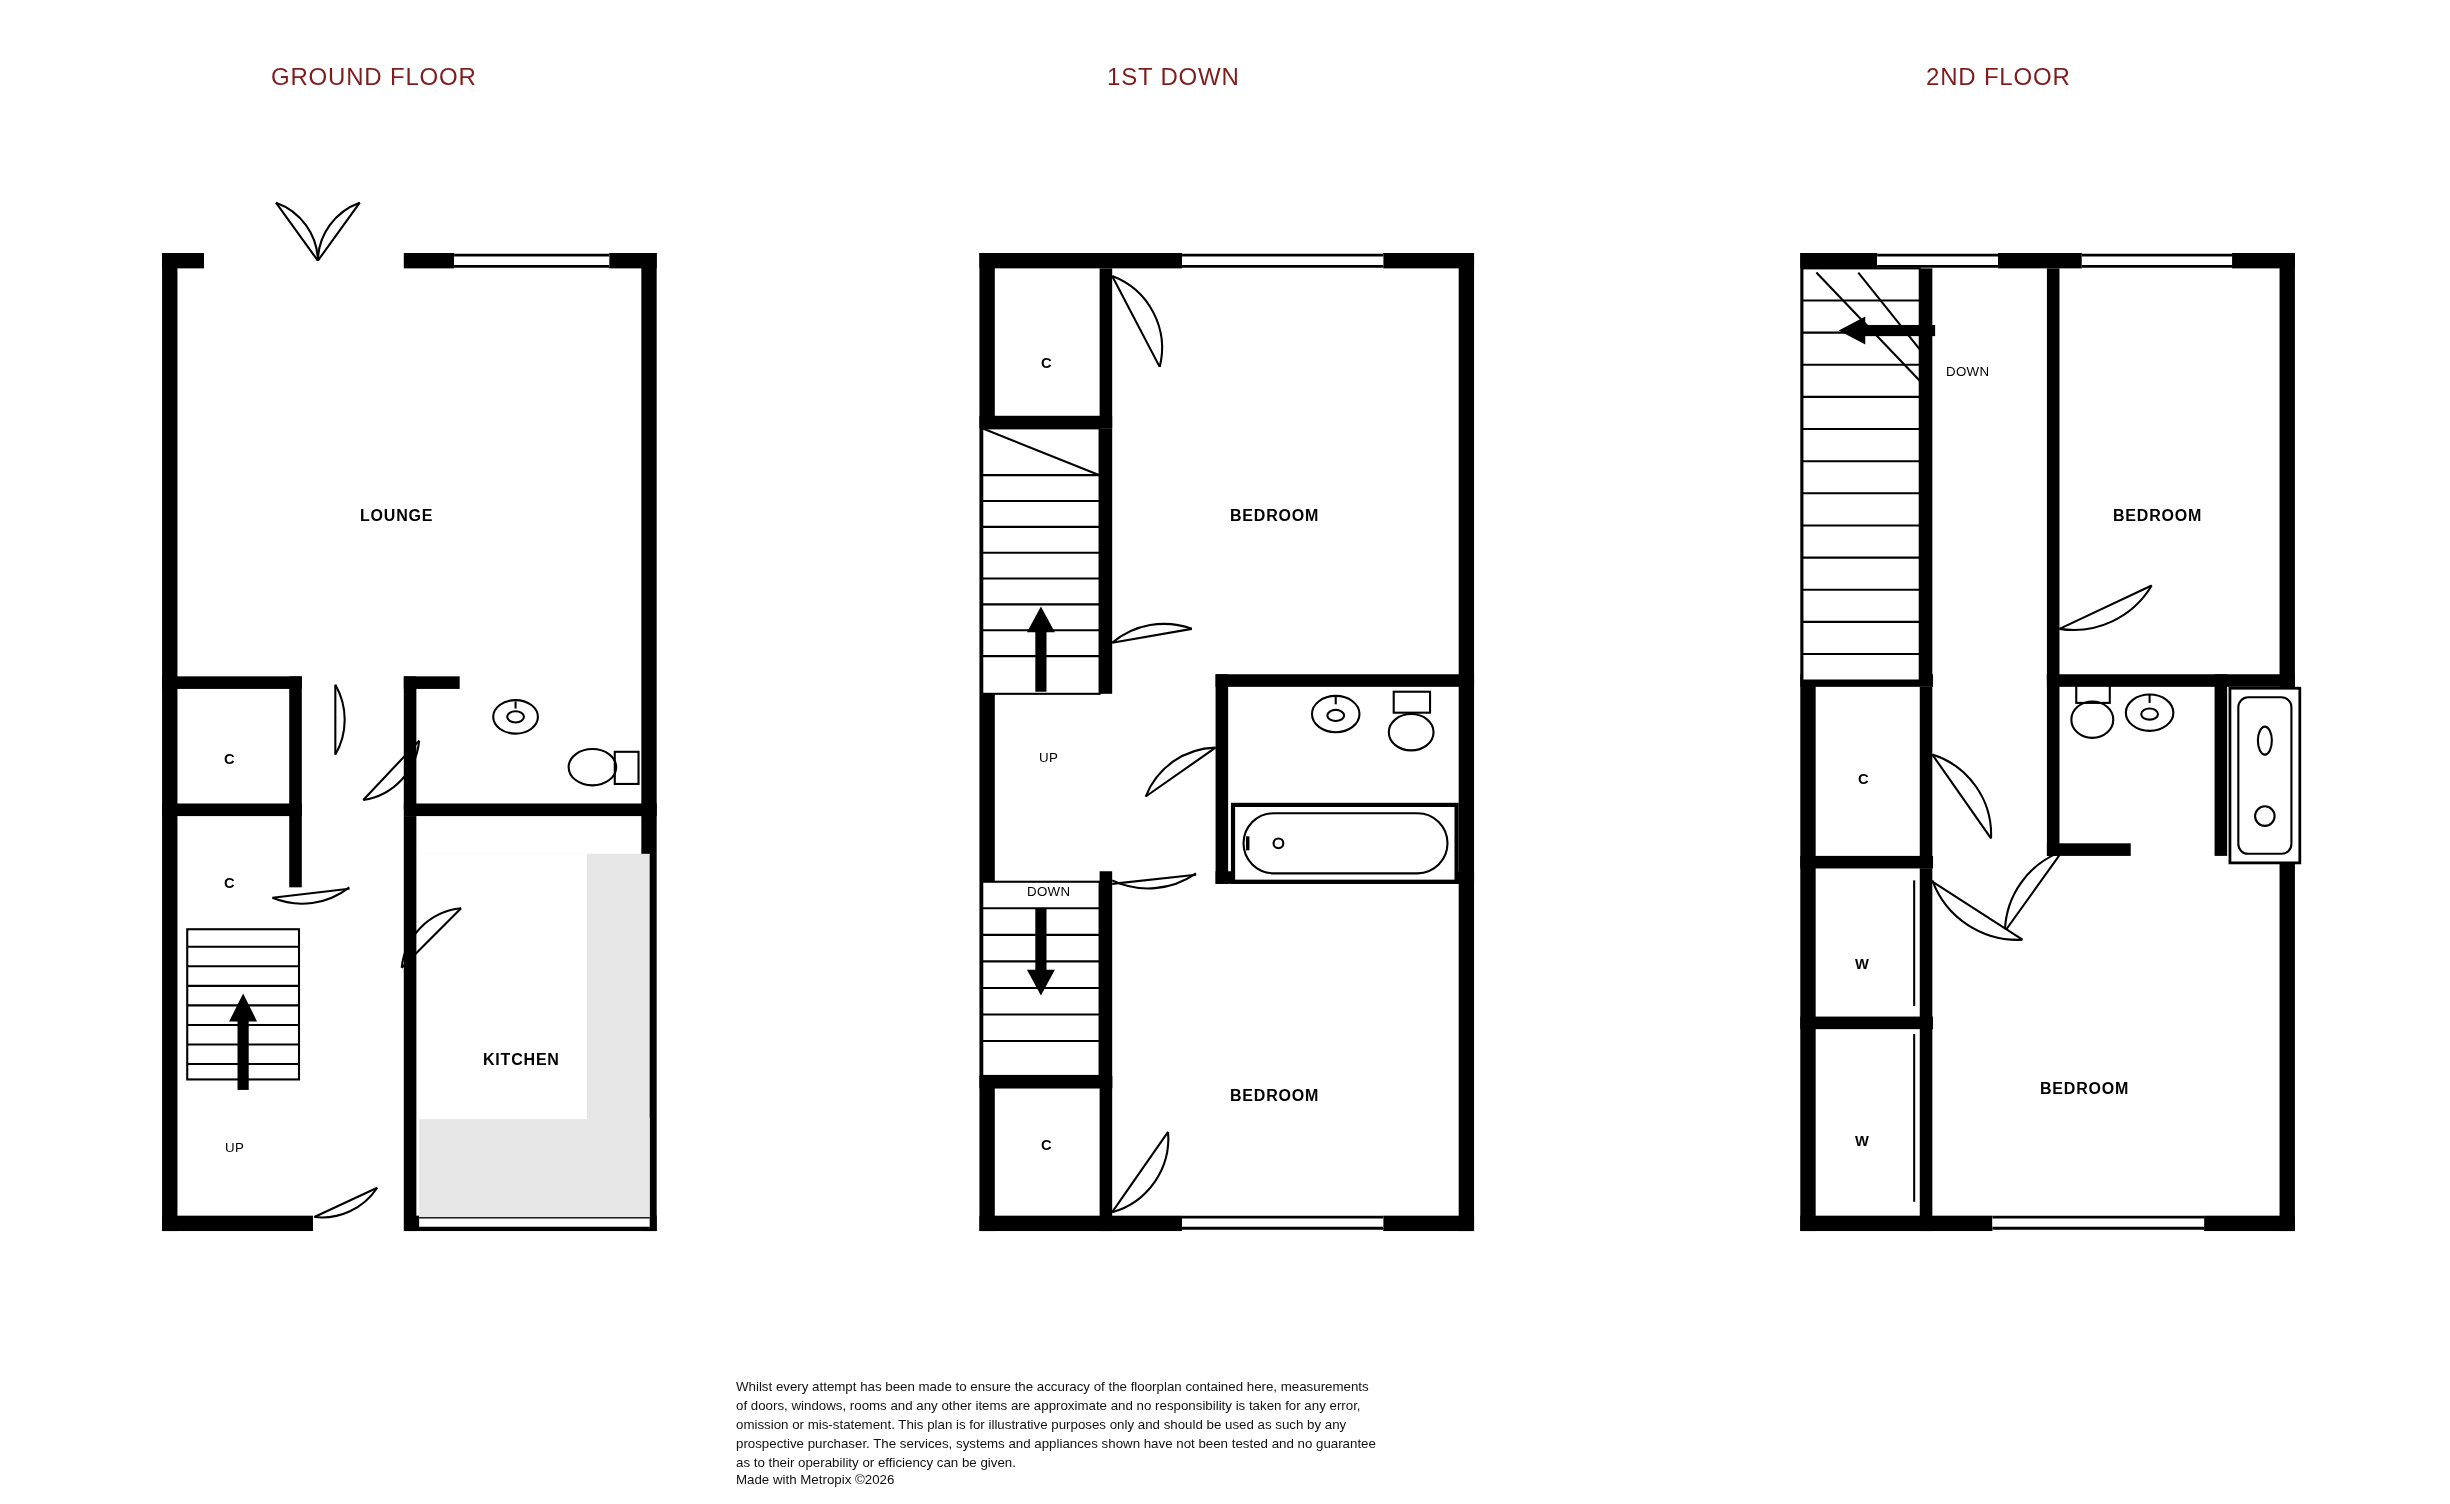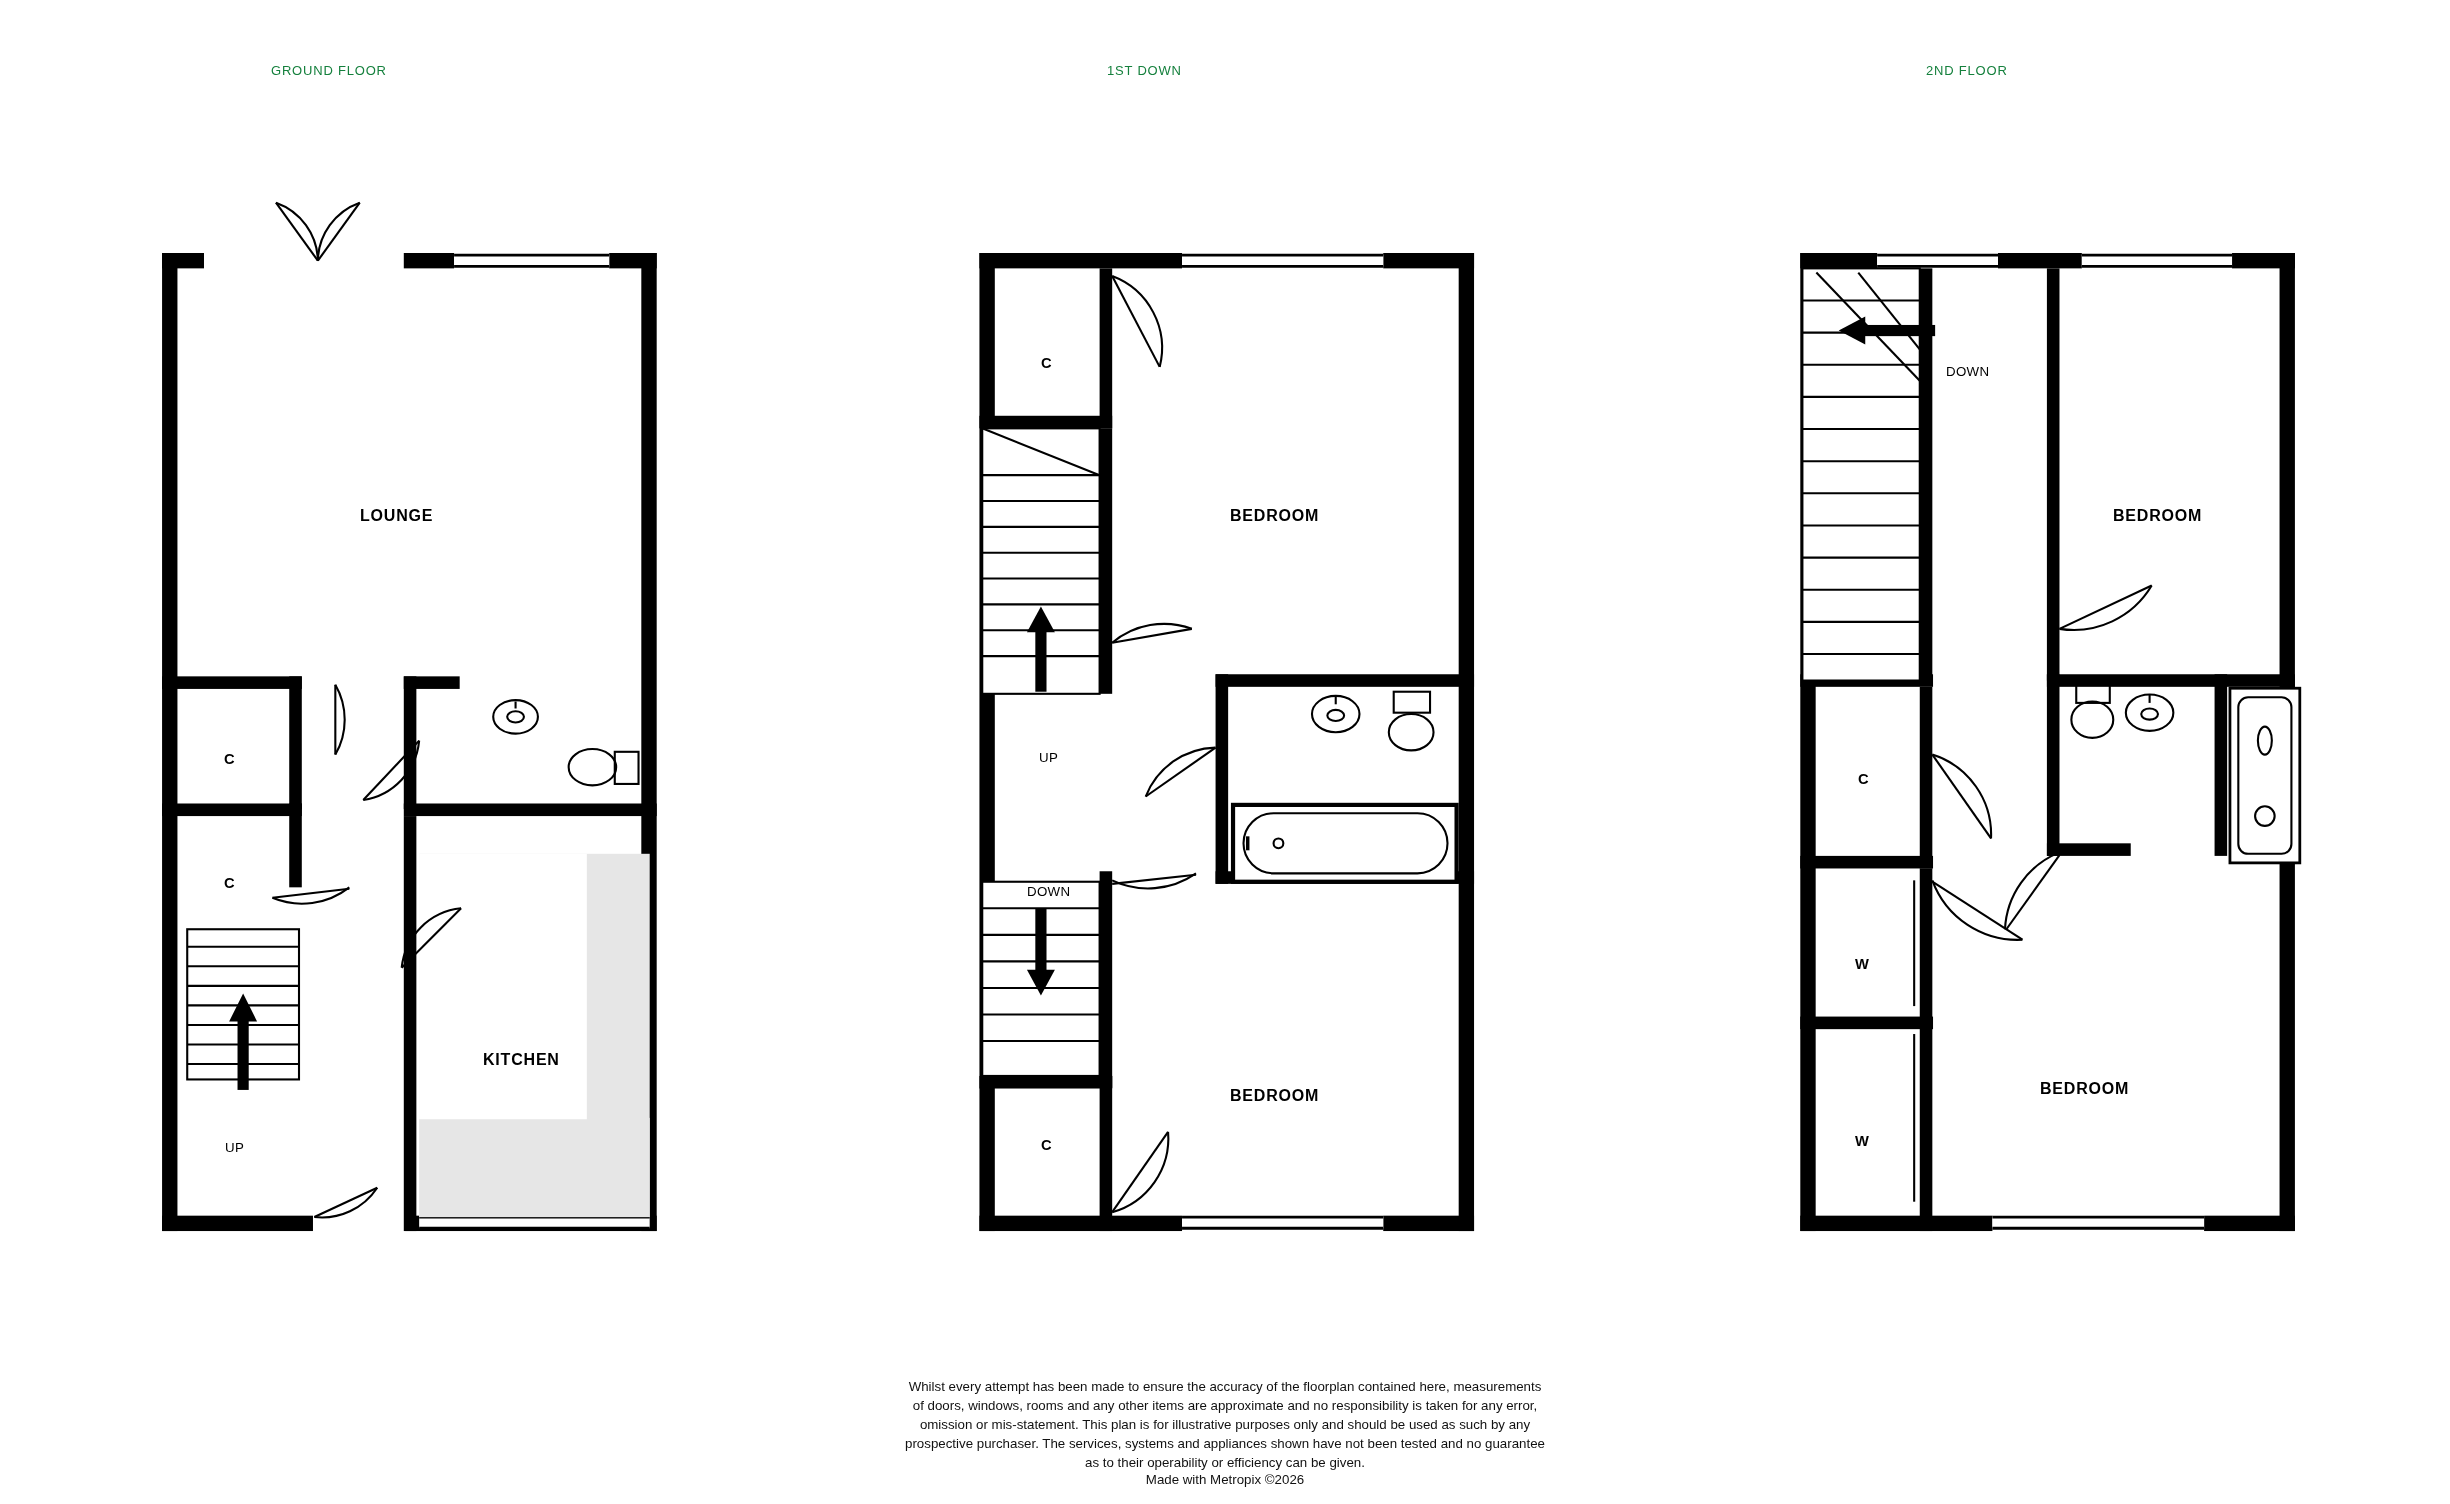--- a/index.html
+++ b/index.html
@@ -1,22 +1,22 @@
 <!DOCTYPE html>
 <html style="font-size:11.2px"><head>
 <meta charset="utf-8">
 <style>
   html,body{margin:0;padding:0;background:#ffffff;}
   body{width:2450px;height:1505px;position:relative;font-family:"Liberation Sans",sans-serif;color:#000;overflow:hidden;}
   .floor{position:absolute;top:0;left:0;width:100%;height:100%;}
-  .ftitle{position:absolute;font-size:13px;letter-spacing:0.8px;color:#15803d;white-space:nowrap;}
+  .ftitle{position:absolute;font-size:24px;letter-spacing:0.8px;color:#7f1d1d;white-space:nowrap;}
   .label{position:absolute;font-size:16px;font-weight:bold;letter-spacing:0.8px;white-space:nowrap;margin-top:40px;}
   .slabel{position:absolute;font-size:13.3px;letter-spacing:0.3px;white-space:nowrap;margin-top:43px;}
   .clabel{position:absolute;font-size:14.7px;font-weight:bold;white-space:nowrap;}
-  .disclaimer{position:absolute;text-align:center;font-size:13.3px;line-height:1.42;color:#111;white-space:pre-line;}
+  .disclaimer{position:absolute;font-size:13.3px;line-height:1.42;color:#111;white-space:pre-line;}
   svg{display:block;overflow:visible;}
   .svgl{position:absolute;top:0;left:0;}
 </style>
 </head>
 <body>
 
 <div class="floor">
   <div class="ftitle" style="left:271px;top:63px;">GROUND FLOOR</div>
 
   <svg class="svgl" width="2450" height="1505" viewBox="0 0 3507 2154">

